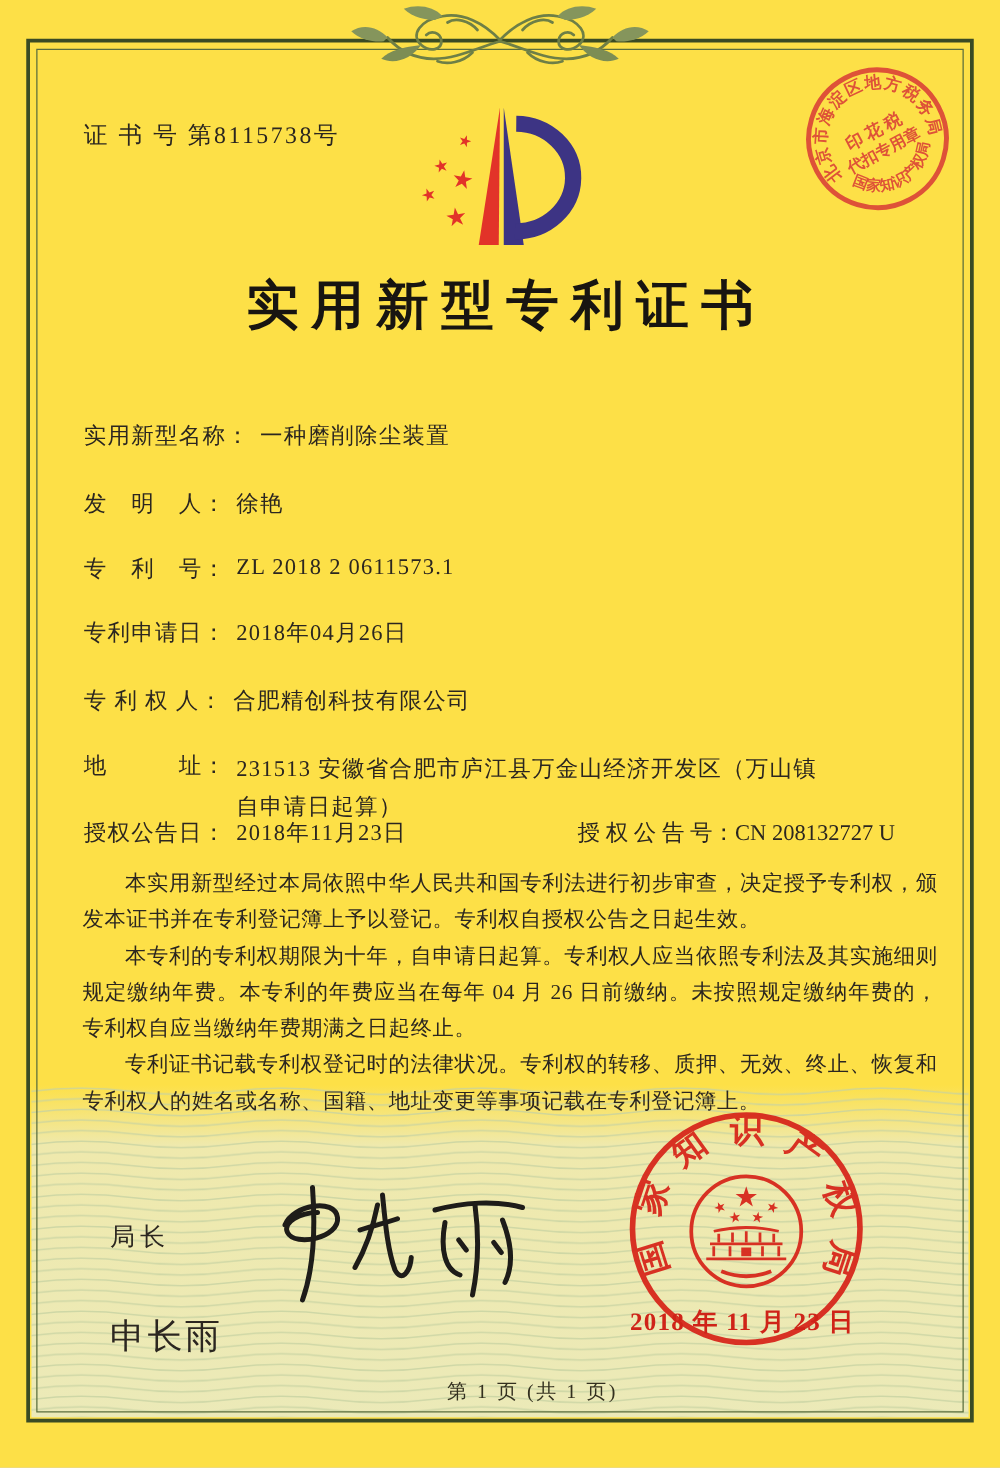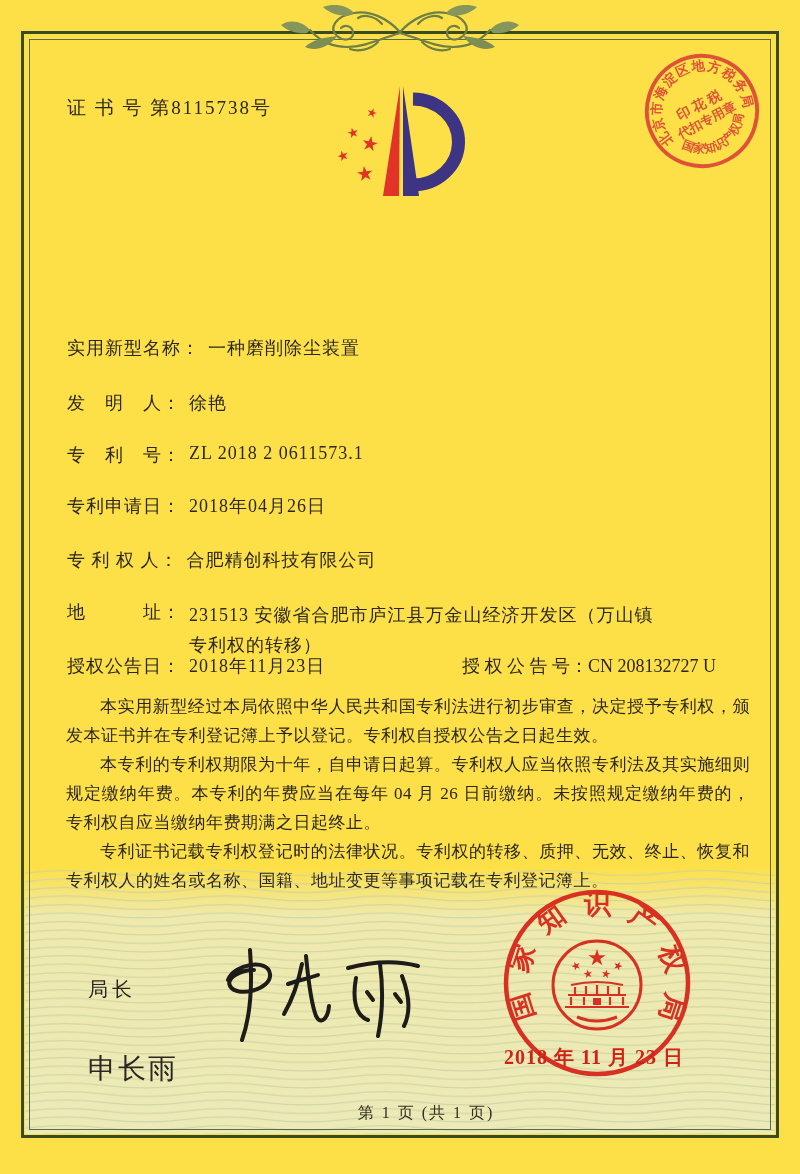--- a/index.html
+++ b/index.html
@@ -115,20 +115,21 @@
         <textPath href="#tsTop" startOffset="4" textLength="162" lengthAdjust="spacing">北京市海淀区地方税务局</textPath>
       </text>
       <text x="60" y="58" text-anchor="middle" font-size="14" font-weight="700" font-family="Liberation Serif, DejaVu Serif, serif">印 花 税</text>
       <text x="60" y="75" text-anchor="middle" font-size="13" font-weight="700" font-family="Liberation Serif, DejaVu Serif, serif">代扣专用章</text>
       <text font-size="12" font-weight="700" font-family="Liberation Serif, DejaVu Serif, serif">
         <textPath href="#tsBot" startOffset="2" textLength="84" lengthAdjust="spacing">国家知识产权局</textPath>
       </text>
     </g>
   </svg>
 
+  <div class="abs title">实用新型专利证书</div>
 
   <div class="field-row" style="top:391px">
     <span class="lbl">发　明　人：</span>
     <span class="val">徐艳</span>
   </div>
   <div class="field-row" style="top:336px">
     <span class="lbl">实用新型名称：</span>
     <span class="val">一种磨削除尘装置</span>
   </div>
   <div class="field-row" style="top:443px">
@@ -140,21 +141,21 @@
     <span class="val">2018年04月26日</span>
   </div>
   <div class="field-row" style="top:548px">
     <span class="lbl">专 利 权 人：</span>
     <span class="val">合肥精创科技有限公司</span>
   </div>
   <div class="field-row" style="top:600px">
     <span class="lbl">地　　　址：</span>
     <span class="addr-lines">
       <div>231513 安徽省合肥市庐江县万金山经济开发区（万山镇</div>
-      <div>专利权的转移）</div>
+      <div>自申请日起算）</div>
     </span>
   </div>
   <div class="field-row" style="top:654px">
     <span class="lbl">授权公告日：</span>
     <span class="val">2018年11月23日</span>
   </div>
   <div class="grant-right" style="top:654px">
     <span class="lbl">授 权 公 告 号：</span>
     <span class="val">CN 208132727 U</span>
   </div>

